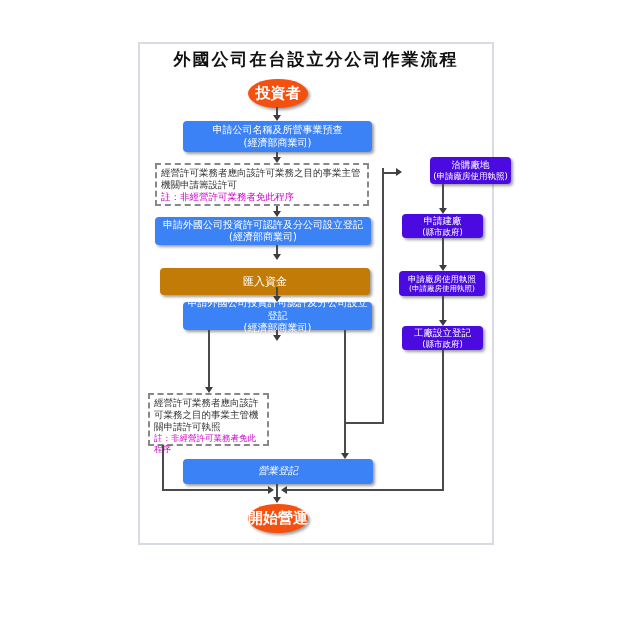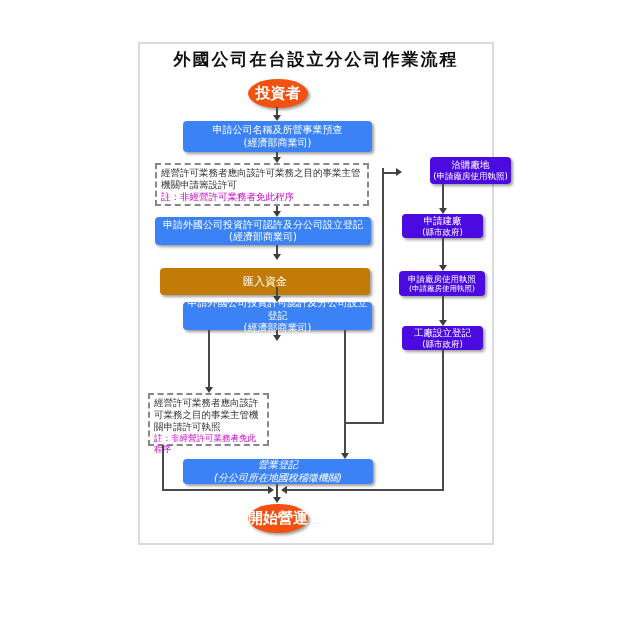--- a/index.html
+++ b/index.html
@@ -88,21 +88,20 @@
   </div>
 
 
   <div id="n-dashed2" class="dashed t95">
     <div>經營許可業務者應向該許可業務之目的事業主管機關申請許可執照</div>
     <div class="note t85">註：非經營許可業務者免此程序</div>
   </div>
 
   <div id="n-tax" class="node blue t10">
     <span>營業登記</span>
-    <span>(分公司所在地國稅稽徵機關)</span>
   </div>
 
   <div id="n-start" class="node ellipse">
     <span>開始營運</span>
   </div>
 
   <div id="n-p1" class="node purple t95">
     <span>洽購廠地</span>
     <span class="t85">(申請廠房使用執照)</span>
   </div>

